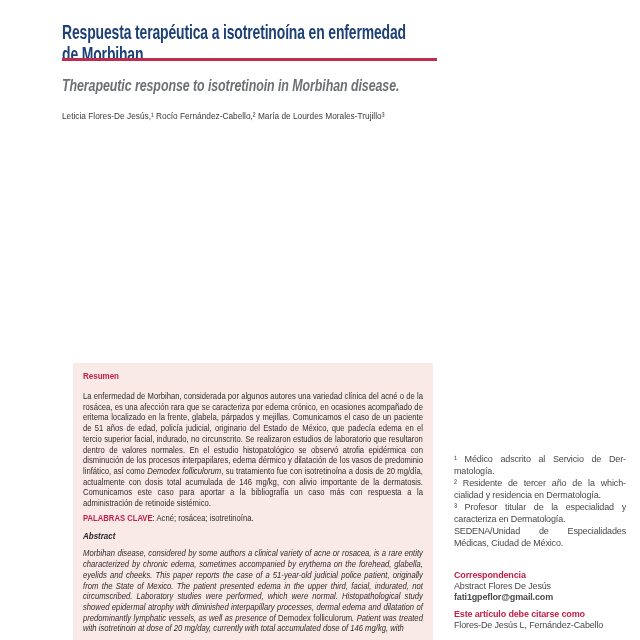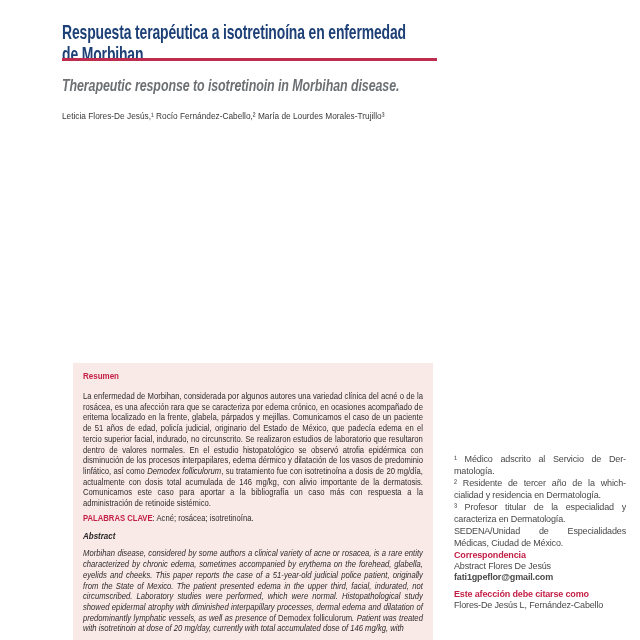--- a/index.html
+++ b/index.html
@@ -53,21 +53,21 @@
   
   .sidebar {
     left:454px; top:453px; width:172px;
     font-size:9px; line-height:12px; letter-spacing:-0.15px; color:#4a4849;
   }
   .affs { text-align:justify; }
   .affs div { hyphens:manual; }
   .dates { margin-top:5px; }
   .dates div { line-height:12.5px; }
   .red-label { color:#c31e45; font-weight:700; }
-  .corr-block { margin-top:1px; line-height:11px; }
+  .corr-block { margin-top:21px; line-height:11px; }
   .cite-block { margin-top:6px; line-height:11px; }
   .email { color:#4a4849; text-decoration:none;font-weight:bold; }
 </style>
 </head>
 <body>
 
 <h1 class="abs article-title">
   <span style="display:block">Respuesta terapéutica a isotretinoína en enfermedad</span>
   <span style="display:block">de Morbihan</span>
 </h1>
@@ -104,17 +104,17 @@
   </div>
 
 
   <div class="corr-block">
     <div class="red-label">Correspondencia</div>
     <div>Abstract Flores De Jesús</div>
     <div><a href="#" class="email">fati1gpeflor@gmail.com</a></div>
   </div>
 
   <div class="cite-block">
-    <div class="red-label">Este afección debe citarse como</div>
+    <div class="red-label">Este artículo debe citarse como</div>
     <div>Flores-De Jesús L, Fernández-Cabello</div>
   </div>
 
 </div>
 
 </body></html>

